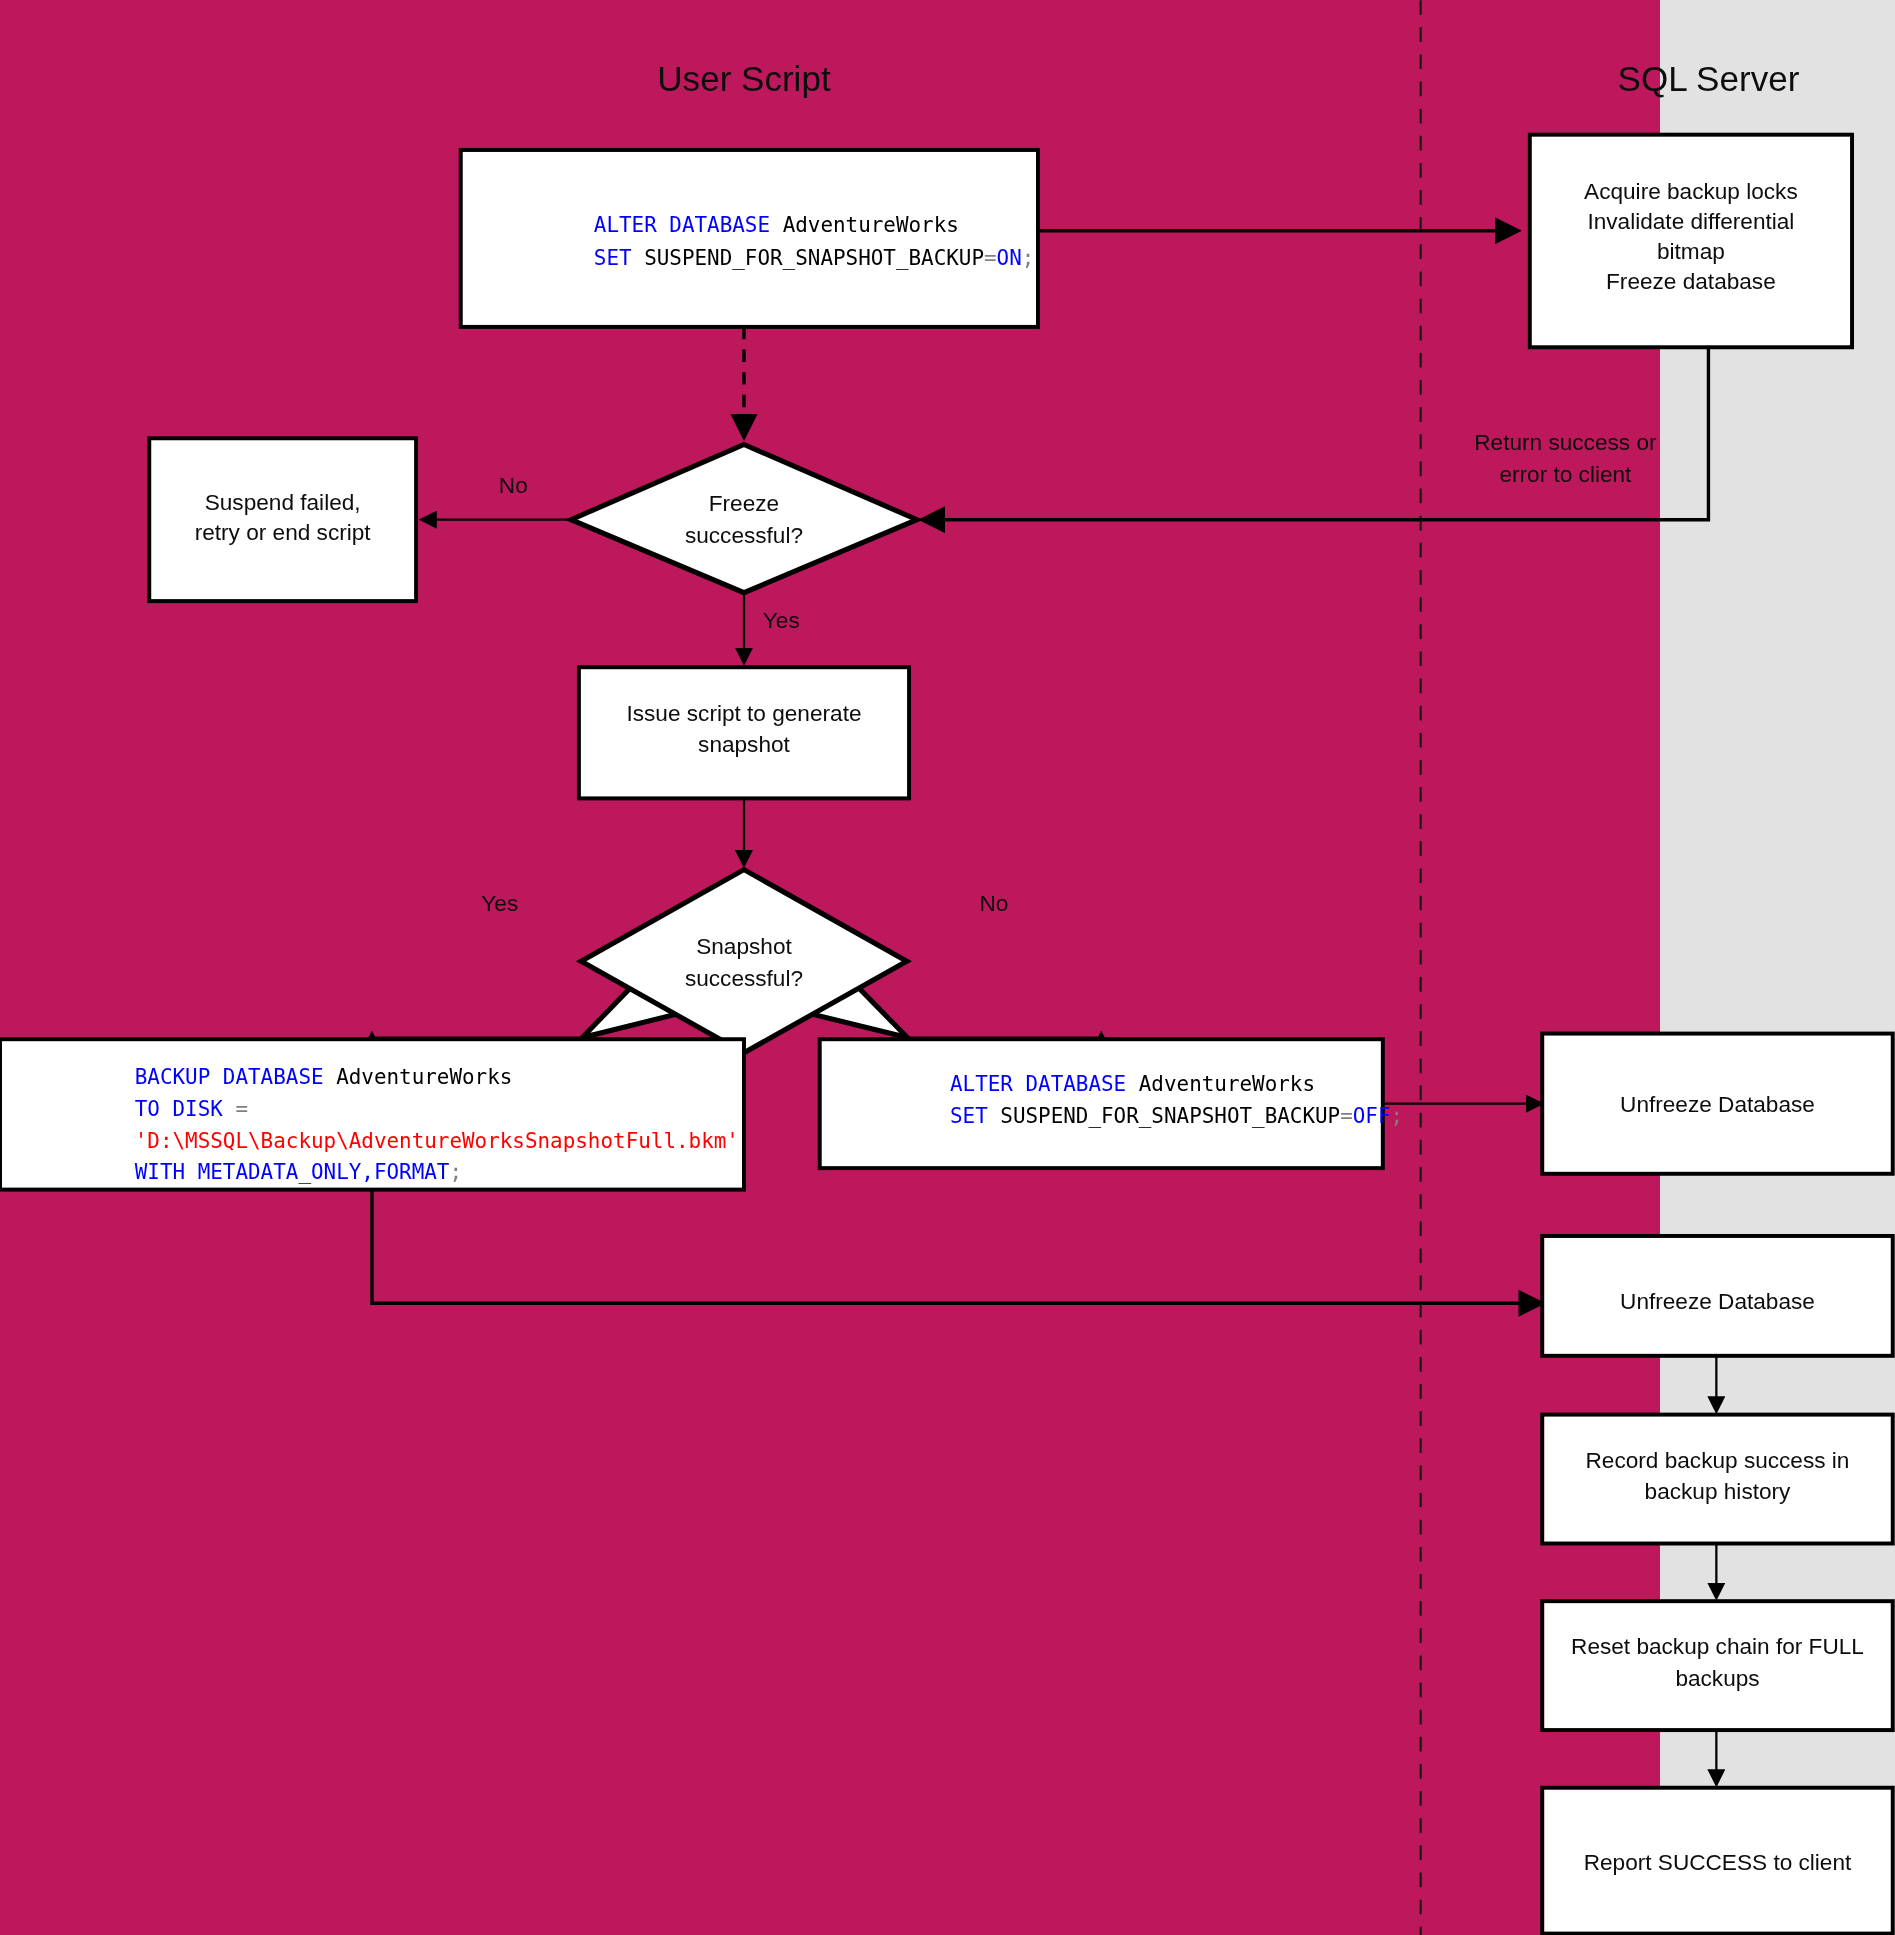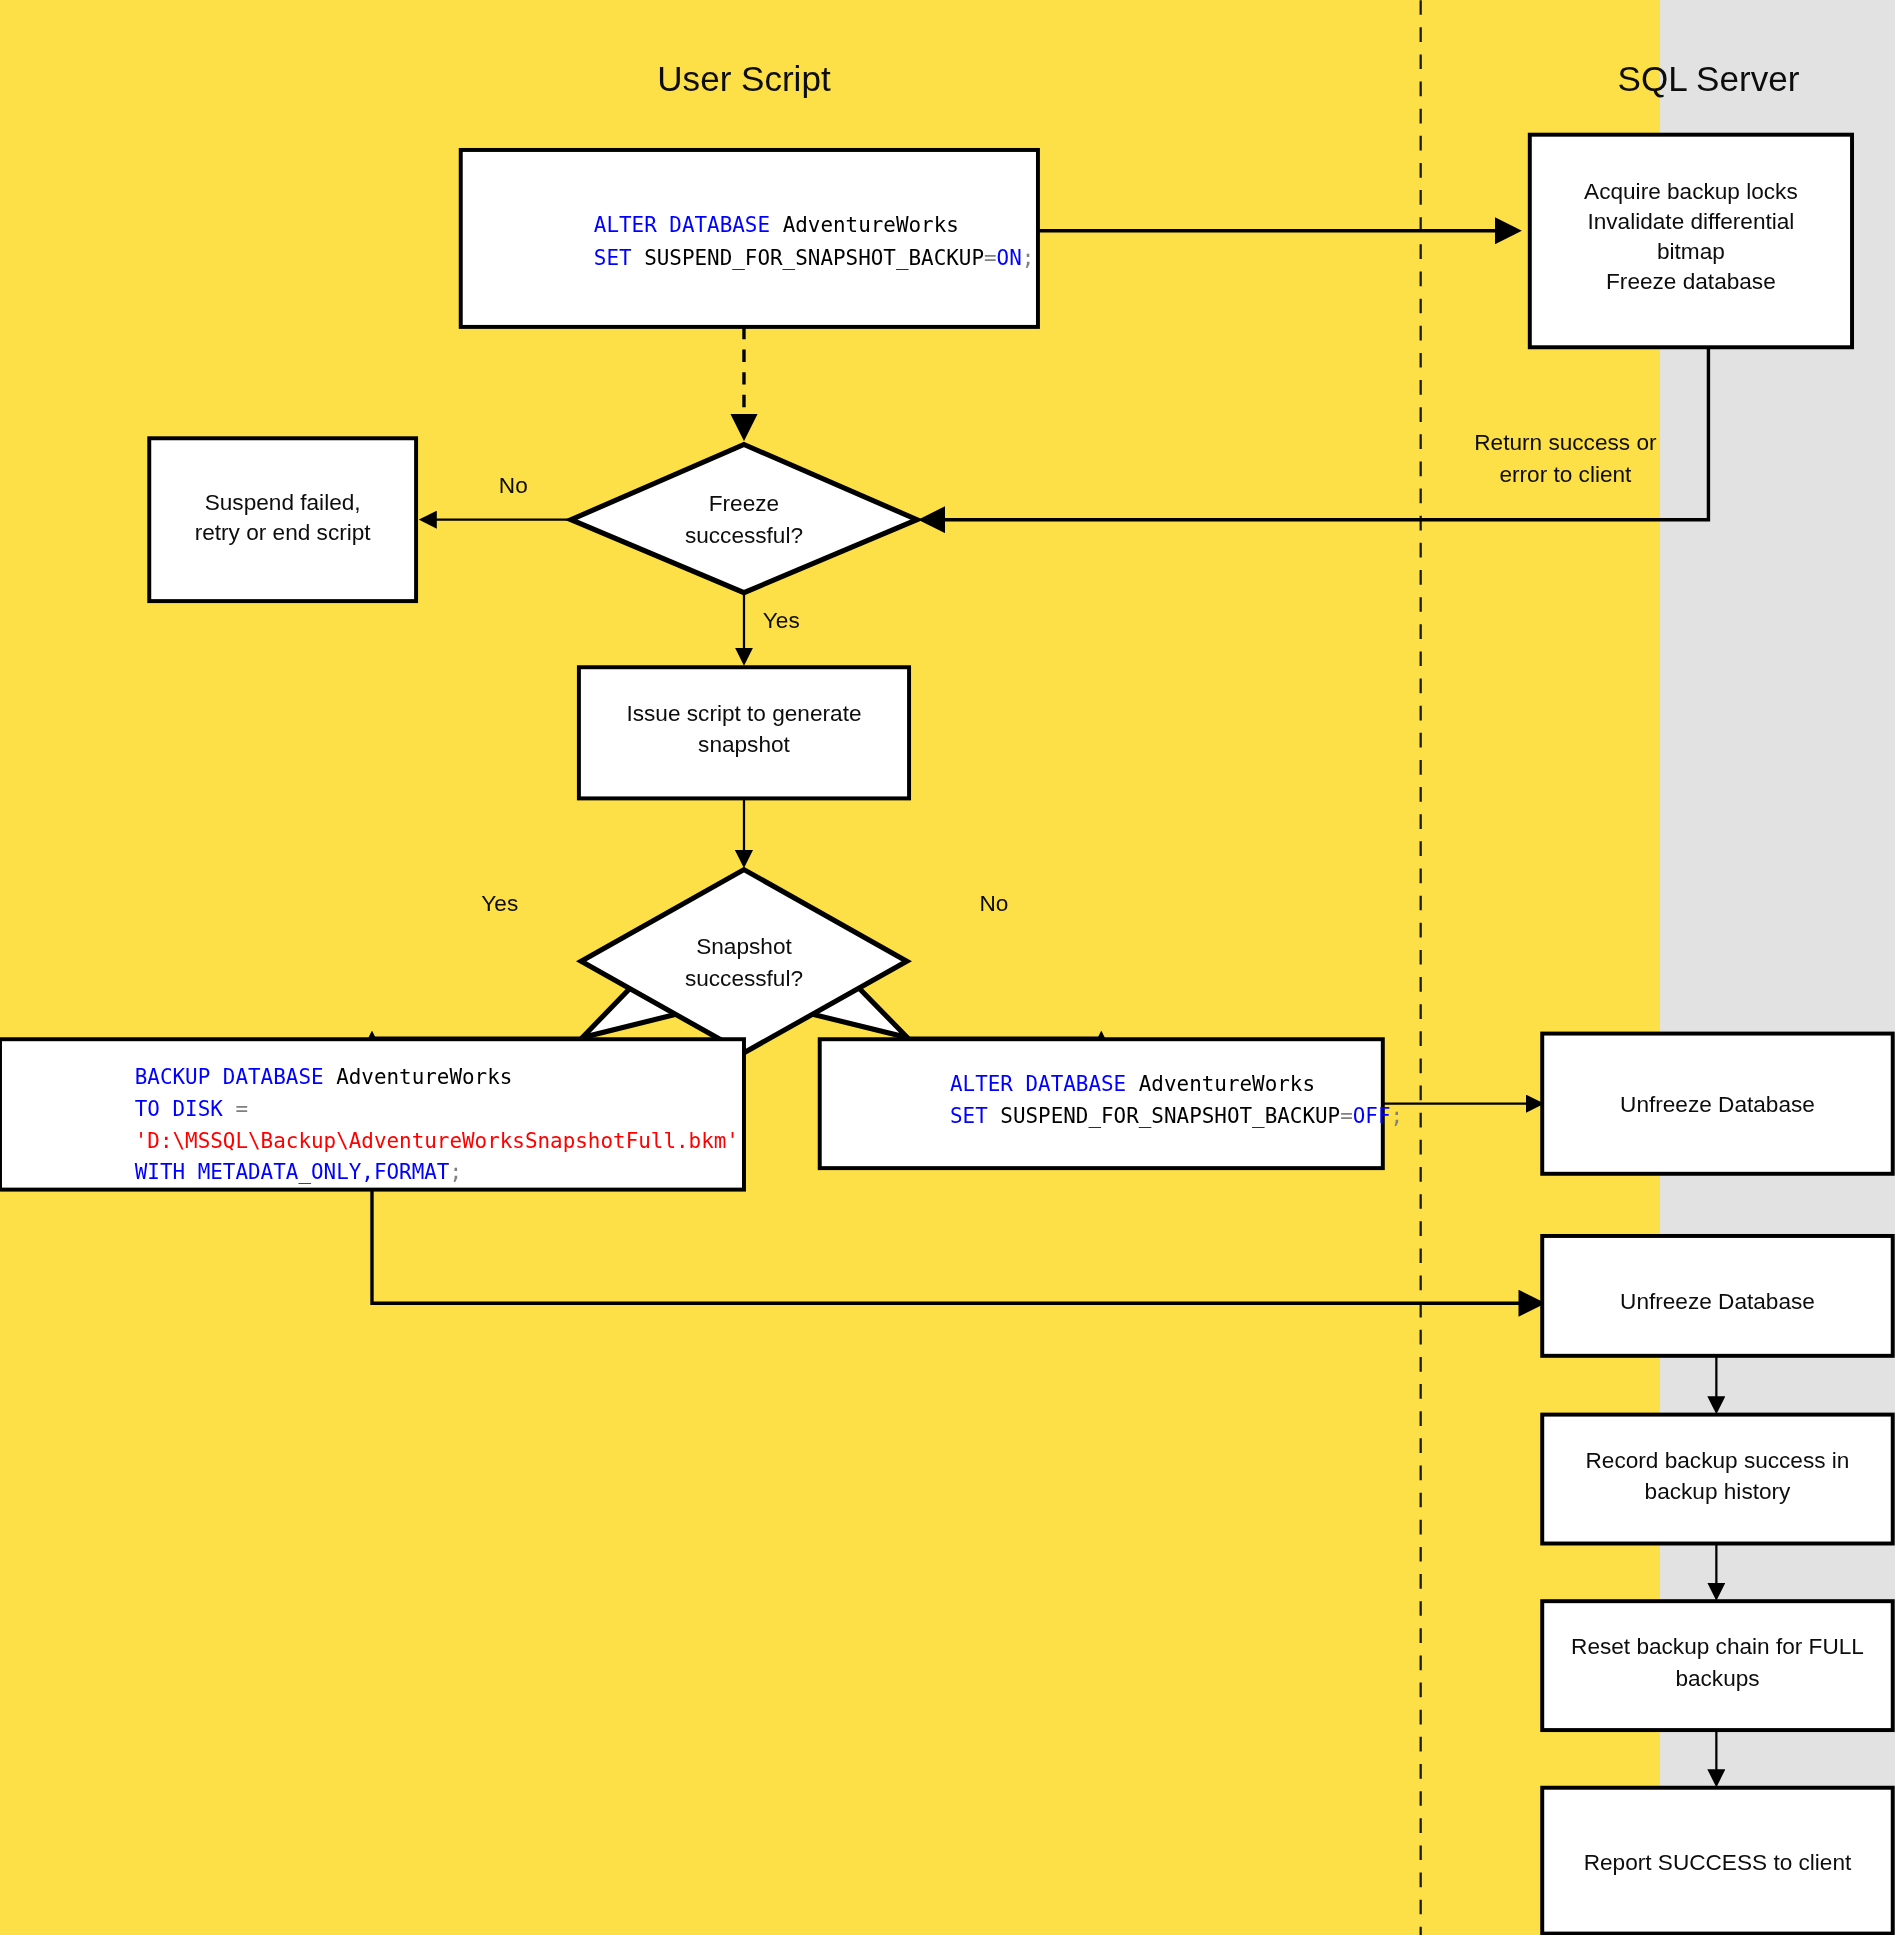--- a/index.html
+++ b/index.html
@@ -10,21 +10,21 @@
   body {
     width: 1895px;
     height: 1936px;
     font-family: "Liberation Sans", sans-serif;
     overflow: hidden;
   }
   #diagram-root {
     position: relative;
     width: 1660px;
     height: 1936px;
-    background: #fde047;
+    background: #be185d;
   }
   svg.flow {
     position: absolute;
     top: 0; left: 0;
     width: 1895px;
     height: 1936px;
   }
   .lane-title {
     font-size: 62px;
     fill: #0d0d0d;

